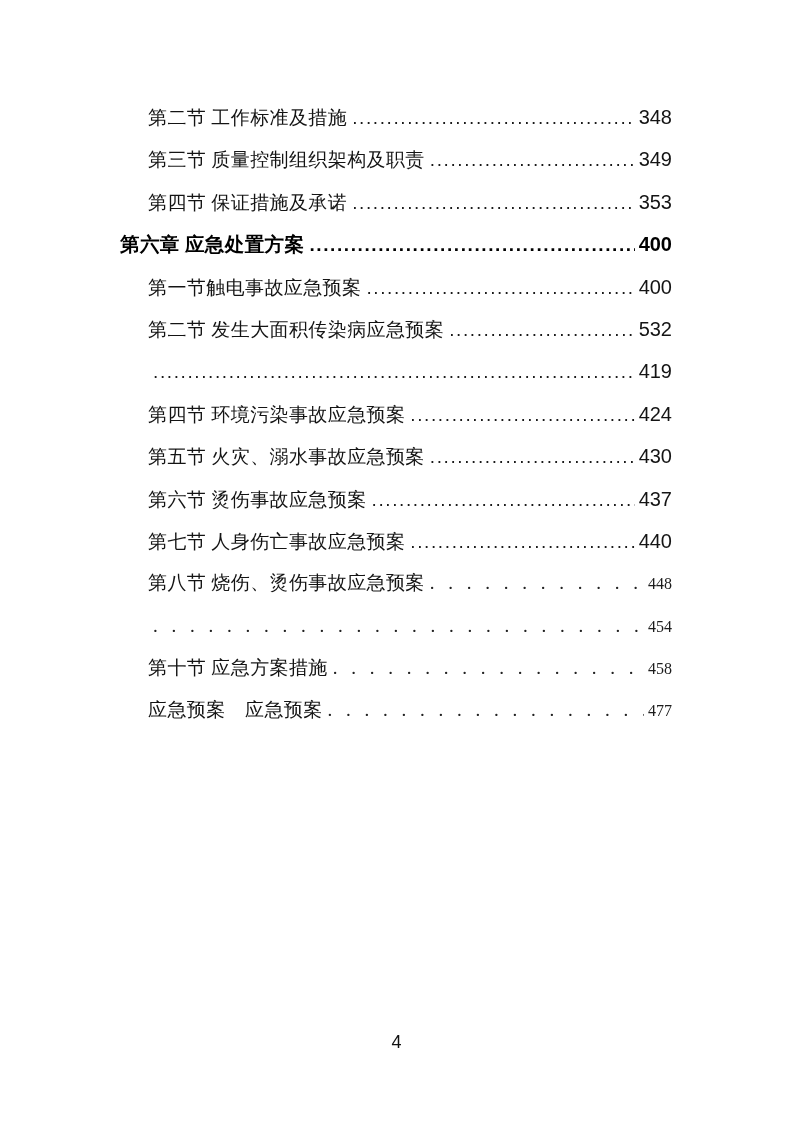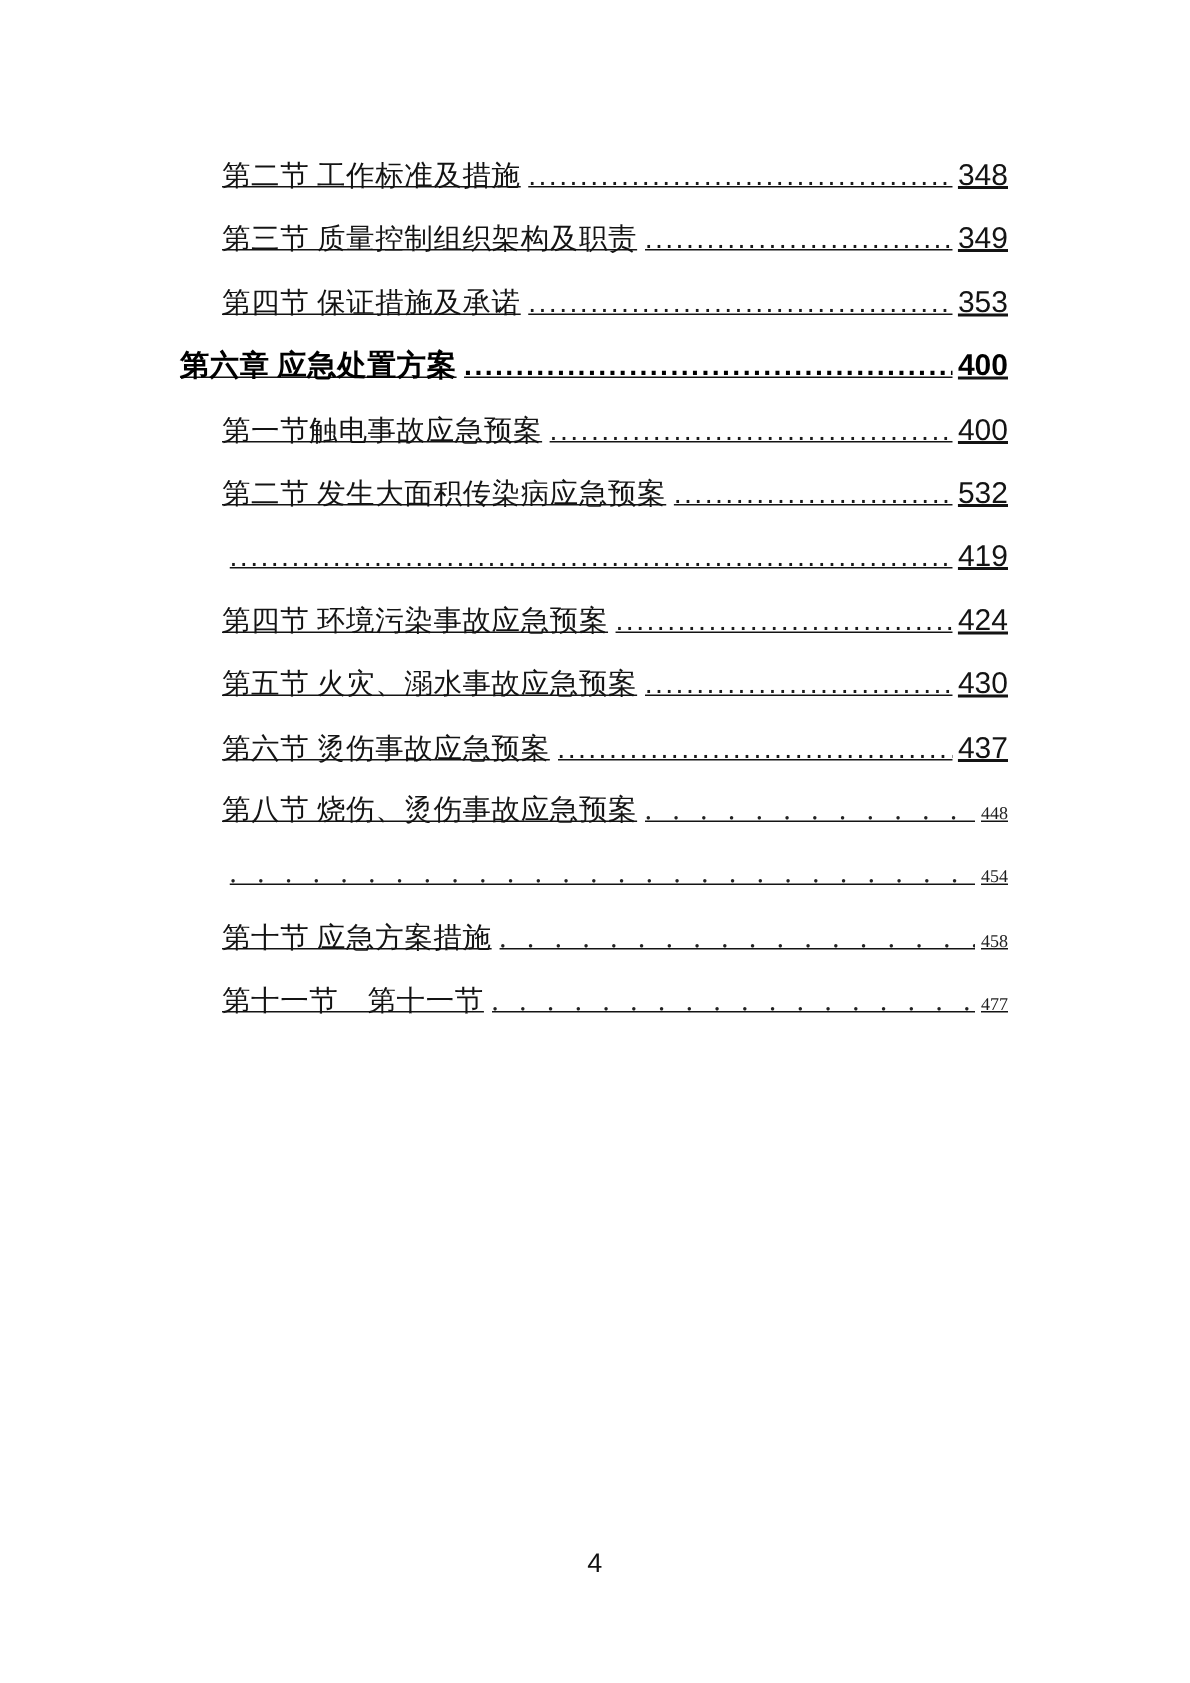--- a/index.html
+++ b/index.html
@@ -5,41 +5,41 @@
   * { margin: 0; padding: 0; box-sizing: border-box; }
   html, body { width: 793px; height: 1122px; }
   body {
     background: #ffffff;
     color: #141414;
     font-family: "Liberation Serif", "DejaVu Serif", serif;
     position: relative;
     overflow: hidden;
   }
   .page { position: absolute; inset: 0; background: #ffffff; }
-  .toc { position: absolute; left: 120px; right: 121px; top: 96px; text-decoration: underline; }
+  .toc { position: absolute; left: 120px; right: 121px; top: 96px; }
   .toc-row { display: flex; align-items: baseline; height: 42.4px; line-height: 42.4px; }
   .toc-row.section { padding-left: 28px; }
   .toc-title { white-space: nowrap; font-size: 19px; letter-spacing: 0.4px; }
   .toc-row.chapter .toc-title { font-weight: 700; color: #000; font-size: 19.5px; }
   .toc-leader { flex: 1 1 auto; overflow: hidden; white-space: nowrap; margin: 0 4px 0 5px; }
   .toc-row.dense .toc-leader::after {
     content: "................................................................................................................................................";
     font-family: "Liberation Sans", "DejaVu Sans", sans-serif;
     font-size: 19px; letter-spacing: 1.6px; color: #1a1a1a;
   }
   .toc-row.chapter .toc-leader::after { font-weight: 700; color: #000; }
   .toc-row.spaced .toc-leader::after {
     content: ". . . . . . . . . . . . . . . . . . . . . . . . . . . . . . . . . . . . . . . . ";
     font-family: "Liberation Serif", "DejaVu Serif", serif;
     font-size: 19px; letter-spacing: 4.5px; color: #222;
   }
   .toc-page { white-space: nowrap; font-size: 20px; }
   .toc-row.dense .toc-page { font-family: "Liberation Sans", "DejaVu Sans", sans-serif; text-align: center; }
   .toc-row.chapter .toc-page { font-weight: 700; color: #000; }
-  .toc-row.spaced .toc-page { font-family: "Liberation Serif", "DejaVu Serif", serif; font-size: 12px; color: #1c1c1c; }
+  .toc-row.spaced .toc-page { font-family: "Liberation Serif", "DejaVu Serif", serif; font-size: 16px; color: #1c1c1c; }
   .page-footer {
     position: absolute; left: 0; right: 0; top: 1030px;
     text-align: center; font-size: 18px; line-height: 24px;
     font-family: "Liberation Sans", "DejaVu Sans", sans-serif; color: #111;
   }
 </style>
 </head>
 <body>
 
 <div class="page">
@@ -98,40 +98,45 @@
       <span class="toc-leader"></span>
       <span class="toc-page">430</span>
     </div>
 
     <div class="toc-row section dense">
       <span class="toc-title">第六节 烫伤事故应急预案</span>
       <span class="toc-leader"></span>
       <span class="toc-page">437</span>
     </div>
 
+    <div class="toc-row section dense">
+      <span class="toc-title">第七节 人身伤亡事故应急预案</span>
+      <span class="toc-leader"></span>
+      <span class="toc-page">440</span>
+    </div>
 
     <div class="toc-row section spaced">
       <span class="toc-title">第八节 烧伤、烫伤事故应急预案</span>
       <span class="toc-leader"></span>
       <span class="toc-page">448</span>
     </div>
 
     <div class="toc-row section spaced">
       <span class="toc-leader"></span>
       <span class="toc-page">454</span>
     </div>
 
     <div class="toc-row section spaced">
       <span class="toc-title">第十节 应急方案措施</span>
       <span class="toc-leader"></span>
       <span class="toc-page">458</span>
     </div>
 
     <div class="toc-row section spaced">
-      <span class="toc-title">第十一节　第十一节</span>
+      <span class="toc-title">应急预案　应急预案</span>
       <span class="toc-leader"></span>
       <span class="toc-page">477</span>
     </div>
 
   </div>
 
   <div class="page-footer">4</div>
 </div>
 
 </body></html>

